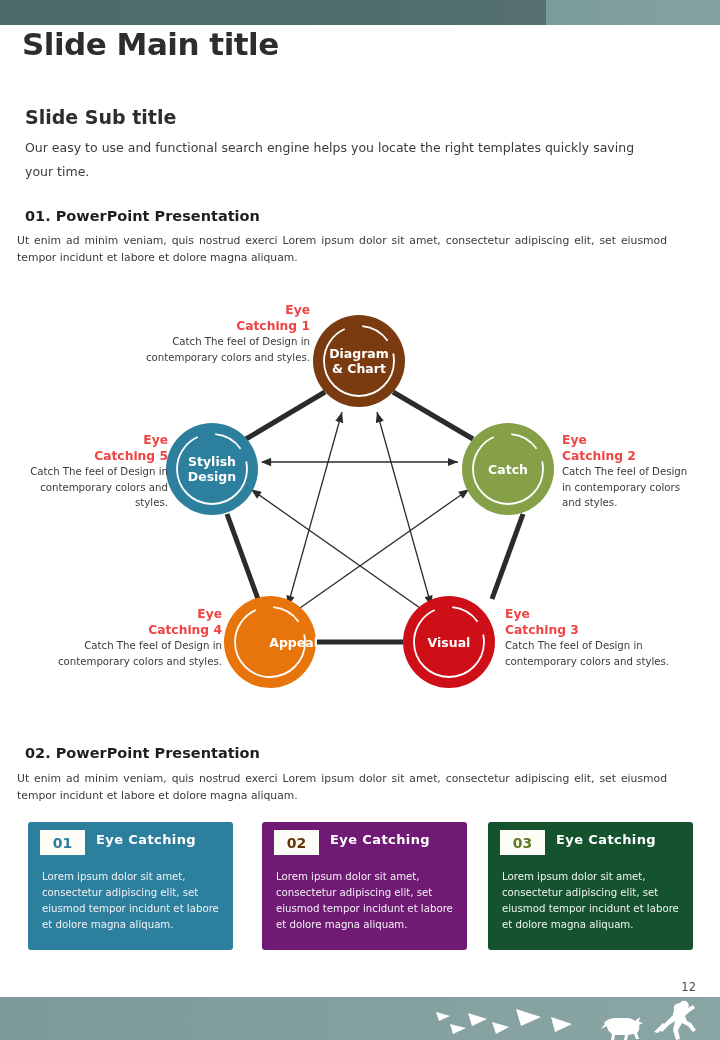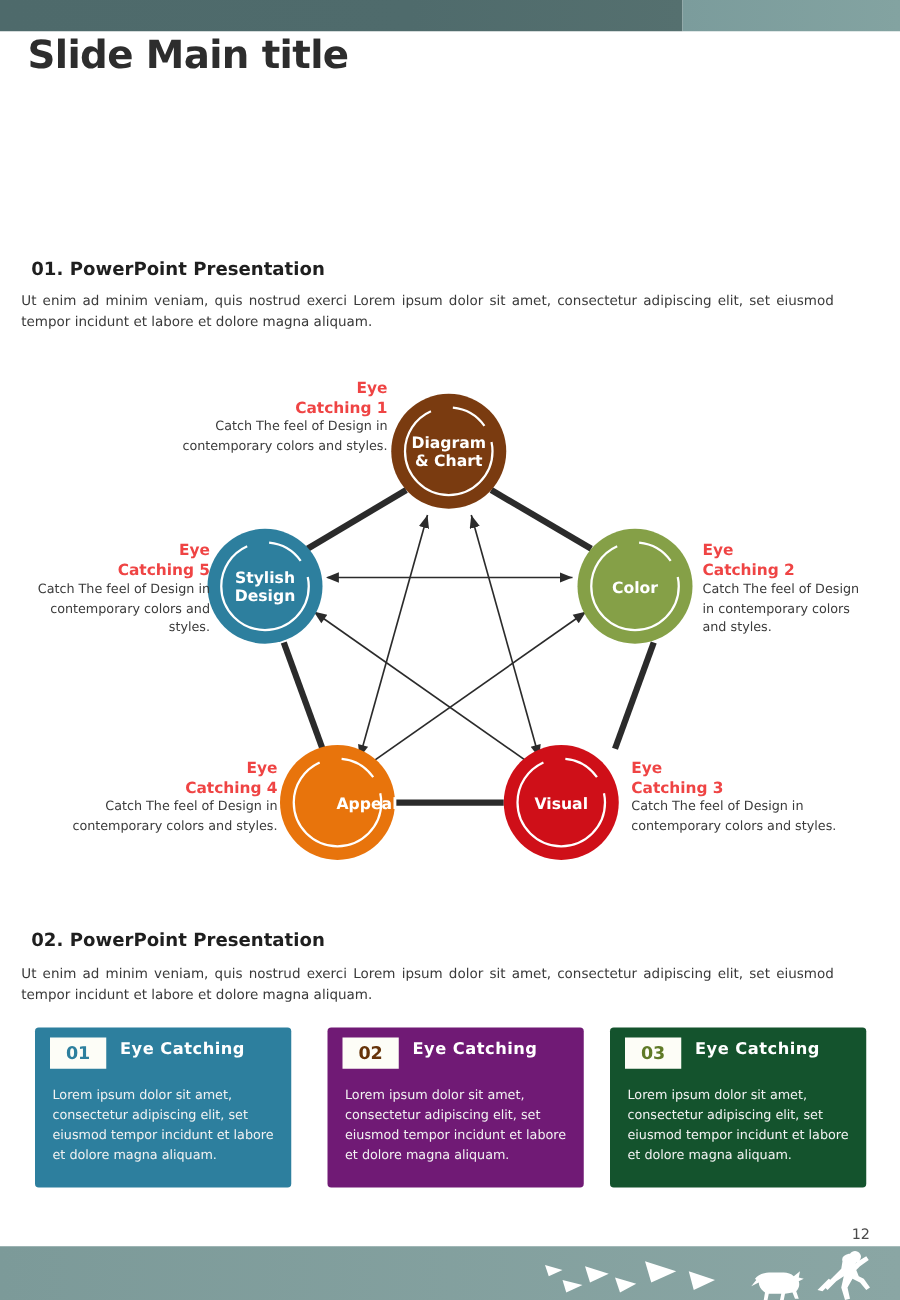--- a/index.html
+++ b/index.html
@@ -121,20 +121,22 @@
 <body>
 
 <div id="slide">
 
   <div class="topbar">
     <div class="seg-dark"></div>
     <div class="seg-light"></div>
   </div>
 
   <div class="main-title">Slide Main title</div>
+  <div class="sub-title">Slide Sub title</div>
+  <div class="sub-desc">Our easy to use and functional search engine helps you locate the right templates quickly saving your time.</div>
 
   <div class="sec-title" id="sec1-title">01. PowerPoint Presentation</div>
   <div class="sec-body" id="sec1-body">Ut enim ad minim veniam, quis nostrud exerci   Lorem ipsum dolor sit amet, consectetur adipiscing elit, set eiusmod tempor incidunt et labore et dolore magna aliquam.</div>
 
   <div class="diagram">
 
     <svg width="720" height="420" viewBox="0 0 720 420">
       <defs>
         <marker id="arrA" markerWidth="9" markerHeight="9" refX="8" refY="3.2" orient="auto">
           <path d="M0,0 L8,3.2 L0,6.4 z" fill="#2b2b2b"></path>
@@ -182,21 +184,21 @@
           <circle cx="212" cy="184" r="35" fill="none" stroke="#ffffff" stroke-width="1.8" stroke-dasharray="150 18 30 14"></circle>
         </g>
       </g>
     </svg>
 
     <div class="node-label" style="left:311px; top:61px;">
       <div>Diagram</div>
       <div>&amp; Chart</div>
     </div>
     <div class="node-label" style="left:460px; top:177px;">
-      <div>Color</div>
+      <div>Catch</div>
     </div>
     <div class="node-label" style="left:401px; top:350px;">
       <div>Visual</div>
     </div>
     <div class="node-label" style="left:222px; top:350px;text-align:right;">
       <div>Appeal</div>
     </div>
     <div class="node-label" style="left:164px; top:169px;">
       <div>Stylish</div>
       <div>Design</div>

